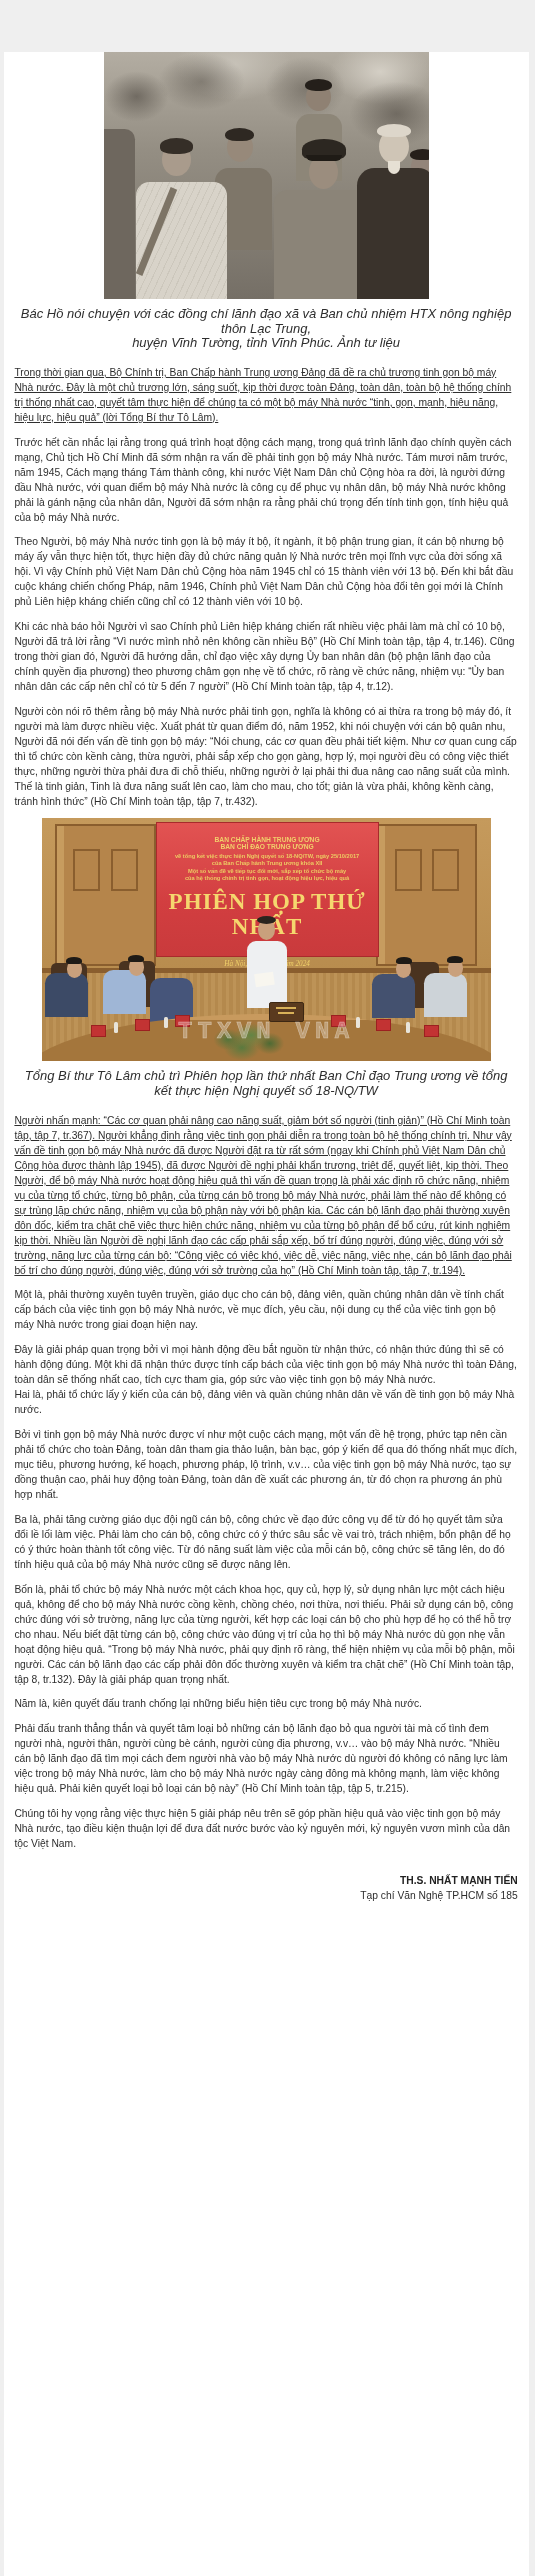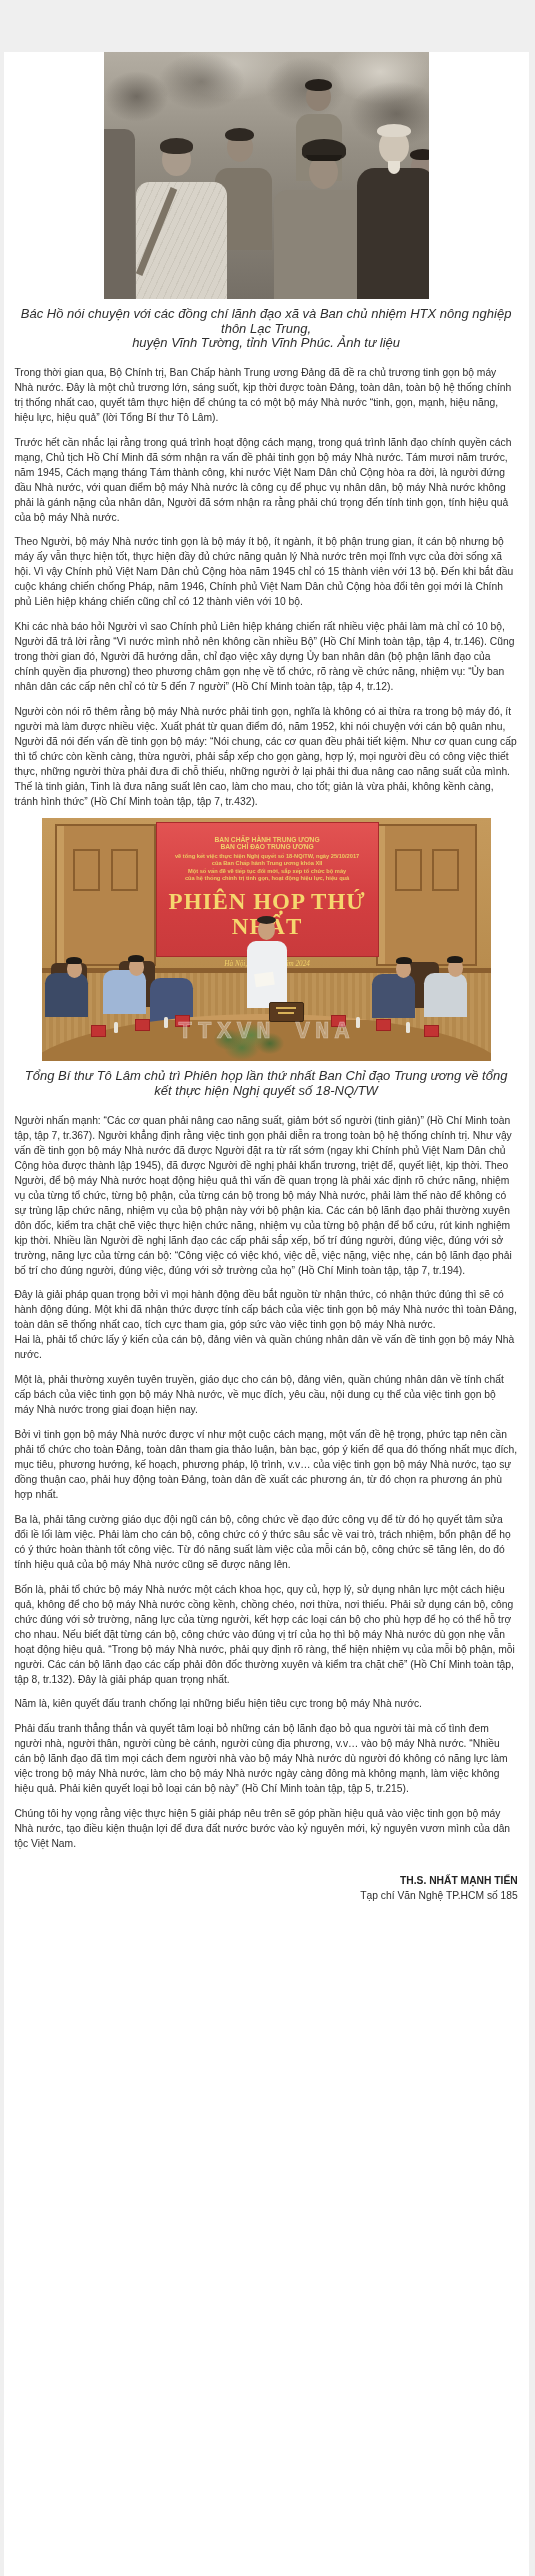--- a/index.html
+++ b/index.html
@@ -11,21 +11,21 @@
   .article{padding:0 11.3px 0 10.3px;}
   .title-clip{height:11.3px;overflow:hidden;}
   .article-title{font-size:14.4px;line-height:18.5px;font-weight:800;color:#c1242e;margin:-7.2px 0 0 0;}
   .photo{position:relative;overflow:hidden;display:block;}
   .photo1{width:325px;height:247px;margin:52px auto 0;background:linear-gradient(180deg,#b3ada2 0%,#948e83 40%,#756f66 100%);}
   .photo2{width:449px;height:243px;margin:9.3px auto 0;
     background:repeating-linear-gradient(90deg,#b4894d 0 3.6px,#bd9357 3.6px 7.2px),#b78c50;}
   .caption{margin-top:8.2px;text-align:center;font-style:italic;font-size:13px;line-height:14.4px;color:#2e2e2e;}
   .preline{white-space:pre-line;}
   .para{font-size:10.3px;line-height:15px;color:#2e2e2e;margin:9.8px 0 0 0;}
-  .para.first{margin-top:14.4px;}
+  .para.first{margin-top:14.4px;text-decoration:underline;}
   .author{margin-top:24px;text-align:right;font-weight:800;font-size:10.3px;color:#222;}
   .source{text-align:right;font-size:10.3px;margin-top:4.1px;color:#2e2e2e;}
 
   
   .p1-sky{position:absolute;inset:0;background:
      radial-gradient(72px 46px at 85% 8%,#d4cfc5 0%,rgba(212,207,197,0) 70%),
      radial-gradient(82px 52px at 40% 5%,#c7c2b8 0%,rgba(199,194,184,0) 70%);}
   .p1-trees{position:absolute;inset:0;background:
      radial-gradient(46px 36px at 10% 18%,rgba(70,64,57,.55),rgba(70,64,57,0) 70%),
      radial-gradient(62px 41px at 30% 12%,rgba(84,78,70,.5),rgba(84,78,70,0) 70%),
@@ -200,23 +200,23 @@
       <div class="p2-bottle" style="left:72px;top:204px"></div>
       <div class="p2-bottle" style="left:122px;top:199px"></div>
       <div class="p2-bottle" style="left:314px;top:199px"></div>
       <div class="p2-bottle" style="left:364px;top:204px"></div>
       <div class="p2-bonsai"></div>
       <div class="p2-watermark">TTXVN VNA</div>
     </div>
     <div class="caption">Tổng Bí thư Tô Lâm chủ trì Phiên họp lần thứ nhất Ban Chỉ đạo Trung ương về tổng kết thực hiện Nghị quyết số 18-NQ/TW</div>
 
     <p class="para preline first">Người nhấn mạnh: “Các cơ quan phải nâng cao năng suất, giảm bớt số người (tinh giản)” (Hồ Chí Minh toàn tập, tập 7, tr.367). Người khẳng định rằng việc tinh gọn phải diễn ra trong toàn bộ hệ thống chính trị. Như vậy vấn đề tinh gọn bộ máy Nhà nước đã được Người đặt ra từ rất sớm (ngay khi Chính phủ Việt Nam Dân chủ Cộng hòa được thành lập 1945), đã được Người đề nghị phải khẩn trương, triệt để, quyết liệt, kịp thời. Theo Người, để bộ máy Nhà nước hoạt động hiệu quả thì vấn đề quan trọng là phải xác định rõ chức năng, nhiệm vụ của từng tổ chức, từng bộ phận, của từng cán bộ trong bộ máy Nhà nước, phải làm thế nào để không có sự trùng lặp chức năng, nhiệm vụ của bộ phận này với bộ phận kia. Các cán bộ lãnh đạo phải thường xuyên đôn đốc, kiểm tra chặt chẽ việc thực hiện chức năng, nhiệm vụ của từng bộ phận để bổ cứu, rút kinh nghiệm kịp thời. Nhiều lần Người đề nghị lãnh đạo các cấp phải sắp xếp, bố trí đúng người, đúng việc, đúng với sở trường, năng lực của từng cán bộ: “Công việc có việc khó, việc dễ, việc nặng, việc nhẹ, cán bộ lãnh đạo phải bố trí cho đúng người, đúng việc, đúng với sở trường của họ” (Hồ Chí Minh toàn tập, tập 7, tr.194).</p>
+    <p class="para preline">Một là, phải thường xuyên tuyên truyền, giáo dục cho cán bộ, đảng viên, quần chúng nhân dân về tính chất cấp bách của việc tinh gọn bộ máy Nhà nước, về mục đích, yêu cầu, nội dung cụ thể của việc tinh gọn bộ máy Nhà nước trong giai đoạn hiện nay.</p>
     <p class="para preline">Đây là giải pháp quan trọng bởi vì mọi hành động đều bắt nguồn từ nhận thức, có nhận thức đúng thì sẽ có hành động đúng. Một khi đã nhận thức được tính cấp bách của việc tinh gọn bộ máy Nhà nước thì toàn Đảng, toàn dân sẽ thống nhất cao, tích cực tham gia, góp sức vào việc tinh gọn bộ máy Nhà nước.
 Hai là, phải tổ chức lấy ý kiến của cán bộ, đảng viên và quần chúng nhân dân về vấn đề tinh gọn bộ máy Nhà nước.</p>
-    <p class="para preline">Một là, phải thường xuyên tuyên truyền, giáo dục cho cán bộ, đảng viên, quần chúng nhân dân về tính chất cấp bách của việc tinh gọn bộ máy Nhà nước, về mục đích, yêu cầu, nội dung cụ thể của việc tinh gọn bộ máy Nhà nước trong giai đoạn hiện nay.</p>
     <p class="para preline">Bởi vì tinh gọn bộ máy Nhà nước được ví như một cuộc cách mạng, một vấn đề hệ trọng, phức tạp nên cần phải tổ chức cho toàn Đảng, toàn dân tham gia thảo luận, bàn bạc, góp ý kiến để qua đó thống nhất mục đích, mục tiêu, phương hướng, kế hoạch, phương pháp, lộ trình, v.v… của việc tinh gọn bộ máy Nhà nước, tạo sự đồng thuận cao, phải huy động toàn Đảng, toàn dân đề xuất các phương án, từ đó chọn ra phương án phù hợp nhất.</p>
     <p class="para preline">Ba là, phải tăng cường giáo dục đội ngũ cán bộ, công chức về đạo đức công vụ để từ đó họ quyết tâm sửa đổi lề lối làm việc. Phải làm cho cán bộ, công chức có ý thức sâu sắc về vai trò, trách nhiệm, bổn phận để họ có ý thức hoàn thành tốt công việc. Từ đó năng suất làm việc của mỗi cán bộ, công chức sẽ tăng lên, do đó tính hiệu quả của bộ máy Nhà nước cũng sẽ được nâng lên.</p>
     <p class="para preline">Bốn là, phải tổ chức bộ máy Nhà nước một cách khoa học, quy củ, hợp lý, sử dụng nhân lực một cách hiệu quả, không để cho bộ máy Nhà nước cồng kềnh, chồng chéo, nơi thừa, nơi thiếu. Phải sử dụng cán bộ, công chức đúng với sở trường, năng lực của từng người, kết hợp các loại cán bộ cho phù hợp để họ có thể hỗ trợ cho nhau. Nếu biết đặt từng cán bộ, công chức vào đúng vị trí của họ thì bộ máy Nhà nước dù gọn nhẹ vẫn hoạt động hiệu quả. “Trong bộ máy Nhà nước, phải quy định rõ ràng, thể hiện nhiệm vụ của mỗi bộ phận, mỗi người. Các cán bộ lãnh đạo các cấp phải đôn đốc thường xuyên và kiểm tra chặt chẽ” (Hồ Chí Minh toàn tập, tập 8, tr.132). Đây là giải pháp quan trọng nhất.</p>
     <p class="para preline">Năm là, kiên quyết đấu tranh chống lại những biểu hiện tiêu cực trong bộ máy Nhà nước.</p>
     <p class="para preline">Phải đấu tranh thẳng thắn và quyết tâm loại bỏ những cán bộ lãnh đạo bỏ qua người tài mà cố tình đem người nhà, người thân, người cùng bè cánh, người cùng địa phương, v.v… vào bộ máy Nhà nước. “Nhiều cán bộ lãnh đạo đã tìm mọi cách đem người nhà vào bộ máy Nhà nước dù người đó không có năng lực làm việc trong bộ máy Nhà nước, làm cho bộ máy Nhà nước ngày càng đông mà không mạnh, làm việc không hiệu quả. Phải kiên quyết loại bỏ loại cán bộ này” (Hồ Chí Minh toàn tập, tập 5, tr.215).</p>
     <p class="para preline">Chúng tôi hy vọng rằng việc thực hiện 5 giải pháp nêu trên sẽ góp phần hiệu quả vào việc tinh gọn bộ máy Nhà nước, tạo điều kiện thuận lợi để đưa đất nước bước vào kỷ nguyên mới, kỷ nguyên vươn mình của dân tộc Việt Nam.</p>
 
     <div class="author">TH.S. NHẤT MẠNH TIẾN</div>
     <div class="source">Tạp chí Văn Nghệ TP.HCM số 185</div>
   </div>

